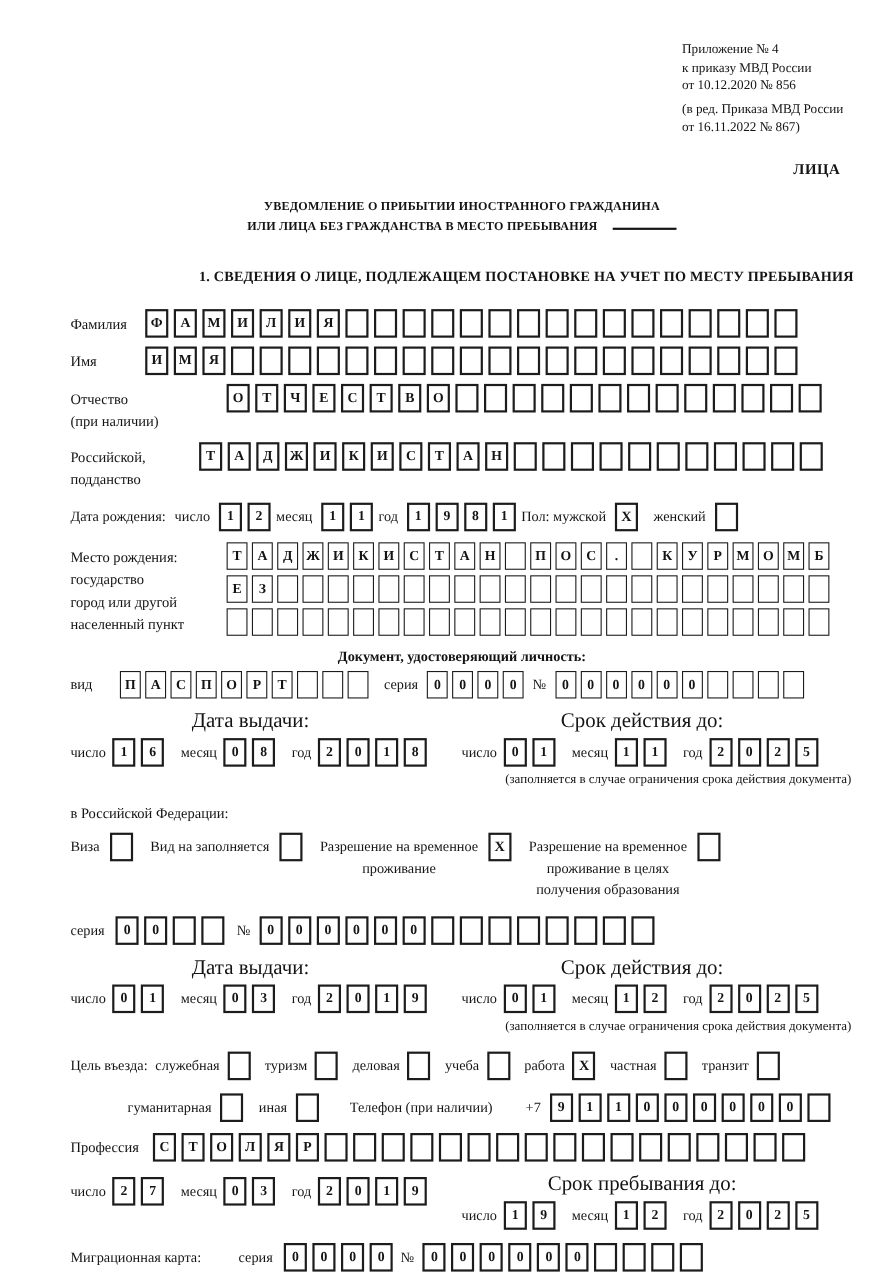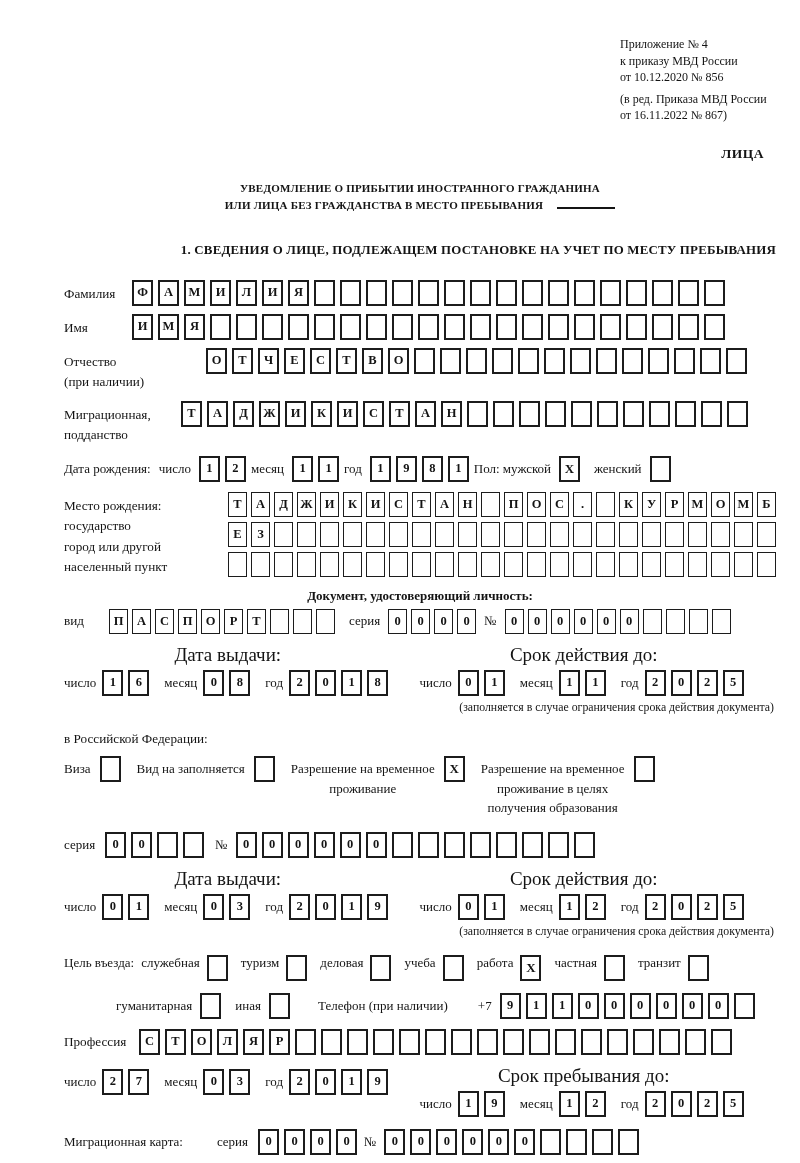--- a/index.html
+++ b/index.html
@@ -64,21 +64,21 @@
 
   .para { margin-top:12px; line-height:1.8; font-size:13.2px; }
 
   
   .opts { display:flex; align-items:flex-start; margin-top:6px; gap:16px; }
   .opt { display:flex; align-items:flex-start; gap:9px; }
   .opt .optlbl { line-height:1.5; padding-top:3px; }
   .opt .optlbl.ctr { text-align:center; }
 
   
-  .purpose { display:flex; margin-top:16px; flex-wrap:nowrap; }
+  .purpose { display:flex; align-items:center; margin-top:16px; flex-wrap:nowrap; }
   .purpose .t { margin-right:7px; }
   .purpose .cbox { margin-right:13px; }
   .purpose2 { display:flex; align-items:center; margin-top:12px; }
   .purpose2 .t { margin-right:8px; }
 </style>
 </head>
 <body>
 
 <div class="page">
 
@@ -183,21 +183,21 @@
         <span class="cell"></span>
         <span class="cell"></span>
         <span class="cell"></span>
         <span class="cell"></span>
         <span class="cell"></span>
       </div>
   </div>
 
   <div class="frow">
     <div class="lbl w117 lbl-lines">
-      <div>Миграционная,</div>
+      <div>Российской,</div>
       <div>подданство</div>
     </div>
     <div class="cells">
         <span class="cell">Т</span>
         <span class="cell">А</span>
         <span class="cell">Д</span>
         <span class="cell">Ж</span>
         <span class="cell">И</span>
         <span class="cell">К</span>
         <span class="cell">И</span>
@@ -238,21 +238,21 @@
         <span class="cell">8</span>
         <span class="cell">1</span>
       </span>
     <span class="t">Пол: мужской</span>
     <span class="cbox">X</span>
     <span class="gap"></span>
     <span class="t">женский</span>
     <span class="cbox"></span>
   </div>
 
-  <div class="frow" style="margin-top:10px;gap:22px;">
+  <div class="frow" style="margin-top:10px;">
     <div class="lbl w142 lbl-lines">
       <div>Место рождения:</div>
       <div>государство</div>
       <div>город или другой</div>
       <div>населенный пункт</div>
     </div>
     <div class="cellcol">
       <div class="cells sm">
           <span class="cell">Т</span>
           <span class="cell">А</span>

